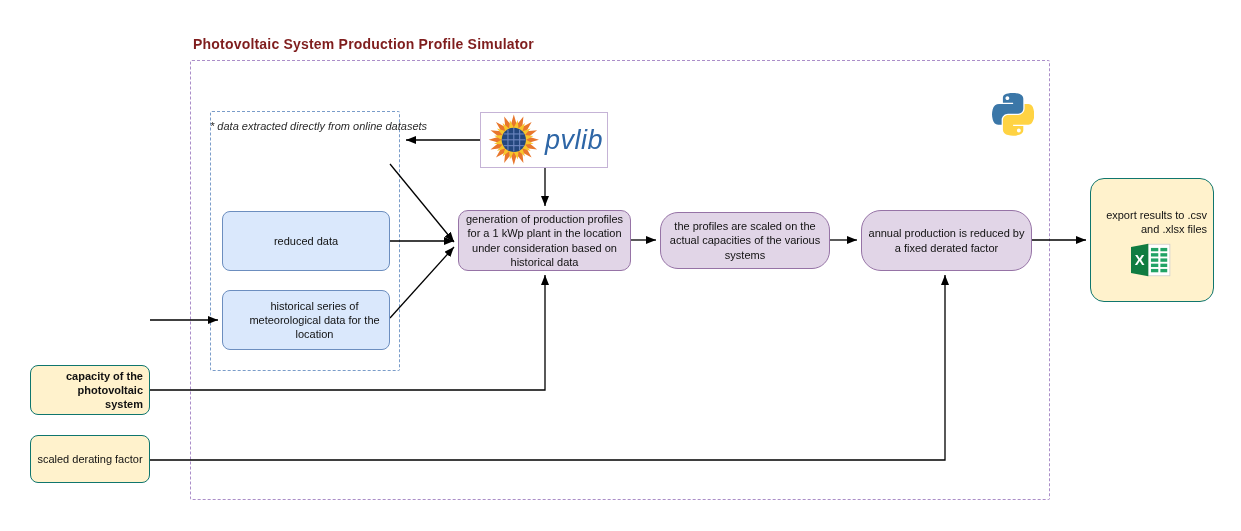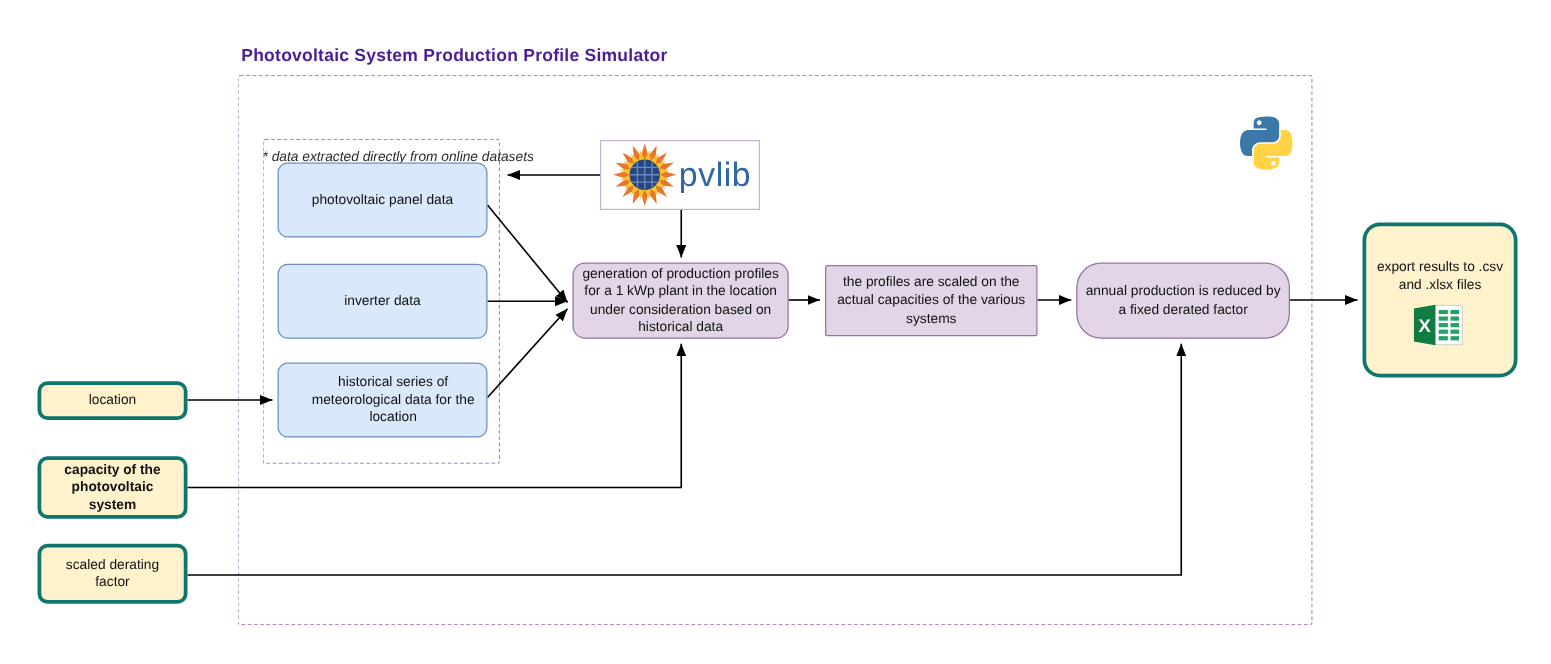--- a/index.html
+++ b/index.html
@@ -1,50 +1,50 @@
 <!DOCTYPE html>
 <html><head>
 <meta charset="utf-8">
 <style>
   html,body{margin:0;padding:0;background:#fff;}
   .canvas{position:relative;width:1241px;height:531px;background:#ffffff;
           font-family:"Liberation Sans",sans-serif;overflow:hidden;}
 
   .diagram-title{position:absolute;left:193px;top:36px;font-size:14px;font-weight:bold;
-          color:#4c1d95;letter-spacing:.2px;}
+          color:#7f1d1d;letter-spacing:.2px;}
 
   .frame{position:absolute;box-sizing:border-box;border-radius:2px;}
   #outer-frame{left:190px;top:60px;width:860px;height:440px;border:1.4px dashed #ab8ec9;}
   #inner-frame{left:210px;top:111px;width:190px;height:260px;border:1.4px dashed #7a9cc9;}
 
   .note{position:absolute;left:210px;top:88px;font-size:11px;font-style:italic;color:#2a2a2a;margin-top:32px;}
 
   .node{position:absolute;display:flex;align-items:center;justify-content:center;
         text-align:center;font-size:11px;color:#111;border-radius:8px;
         padding:4px 6px;box-sizing:border-box;line-height:1.3;}
   .blue{background:#dae8fc;border:1px solid #6c8ebf;}
   .purple{background:#e1d5e7;border:1px solid #9673a6;}
-  .yellow{background:#fff2cc;border:3px solid #0f766e;}
+  .yellow{background:#fff2cc;border:1px solid #0f766e;text-align:right;}
 
   #node-panel{left:222px;top:130px;width:168px;height:60px;}
   #node-inverter{left:222px;top:211px;width:168px;height:60px;}
   #node-meteo{left:222px;top:290px;width:168px;height:60px;padding-left:23px;}
   #node-generation{left:458px;top:210px;width:173px;height:61px;border-radius:10px;}
-  #node-scaling{left:660px;top:212px;width:170px;height:57px;border-radius:2px;}
+  #node-scaling{left:660px;top:212px;width:170px;height:57px;border-radius:18px;}
   #node-derating{left:861px;top:210px;width:171px;height:61px;border-radius:20px;}
   #node-export{left:1090px;top:178px;width:124px;height:124px;border-radius:14px;
                flex-direction:column;gap:5px;padding-top:14px;}
   #node-location{left:30px;top:305px;width:120px;height:31px;}
   #node-capacity{left:30px;top:365px;width:120px;height:50px;font-weight:bold;}
   #node-yearly{left:30px;top:435px;width:120px;height:48px;}
 
   .pvlib-box{position:absolute;left:480px;top:112px;width:128px;height:56px;
              box-sizing:border-box;border:1px solid #c5b3d6;background:#fff;
-             display:flex;align-items:center;justify-content:center;
-             padding:10px 4px;gap:2px;}
+             display:flex;align-items:center;justify-content:space-between;
+             padding:10px 4px;gap:2px;font-style:italic;}
   .pvlib-text{font-size:27px;color:#2e66a6;letter-spacing:.5px;
               font-family:"Liberation Sans",sans-serif;}
 
   .python-logo{position:absolute;left:992px;top:92px;width:42px;height:44px;}
 
   .arrows{position:absolute;left:0;top:0;pointer-events:none;}
 </style>
 </head>
 <body>
 
@@ -71,43 +71,37 @@
       <line x1="390" y1="241" x2="454" y2="241" marker-end="url(#ah)"></line>
       <line x1="390" y1="318" x2="454" y2="247" marker-end="url(#ah)"></line>
       <polyline points="150,390 545,390 545,275" marker-end="url(#ah)"></polyline>
       <polyline points="150,460 945,460 945,275" marker-end="url(#ah)"></polyline>
       <line x1="631" y1="240" x2="656" y2="240" marker-end="url(#ah)"></line>
       <line x1="830" y1="240" x2="857" y2="240" marker-end="url(#ah)"></line>
       <line x1="1032" y1="240" x2="1086" y2="240" marker-end="url(#ah)"></line>
     </g>
   </svg>
 
-  <div class="node blue" id="node-panel">
-    <span>photovoltaic panel data</span>
-  </div>
   <div class="node blue" id="node-inverter">
-    <span>inverter data</span>
+    <span>reduced data</span>
   </div>
   <div class="node blue" id="node-meteo">
     <span>historical series of meteorological data for the location</span>
   </div>
 
   <div class="node purple" id="node-generation">
     <span>generation of production profiles for a 1 kWp plant in the location under consideration based on historical data</span>
   </div>
   <div class="node purple" id="node-scaling">
     <span>the profiles are scaled on the actual capacities of the various systems</span>
   </div>
   <div class="node purple" id="node-derating">
     <span>annual production is reduced by a fixed derated factor</span>
   </div>
 
-  <div class="node yellow" id="node-location">
-    <span>location</span>
-  </div>
   <div class="node yellow" id="node-capacity">
     <span>capacity of the photovoltaic system</span>
   </div>
   <div class="node yellow" id="node-yearly">
     <span>scaled derating factor</span>
   </div>
 
   <div class="node yellow" id="node-export">
     <span>export results to .csv and .xlsx files</span>
     <span>

